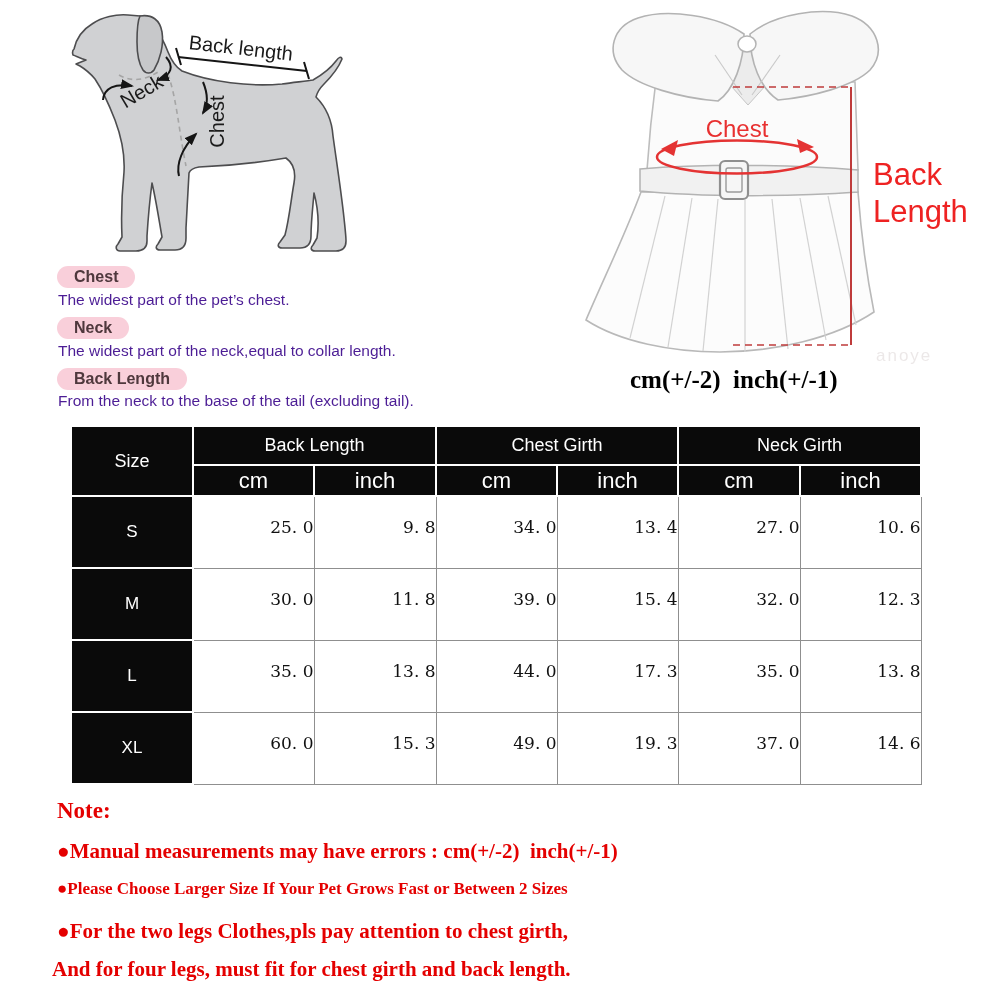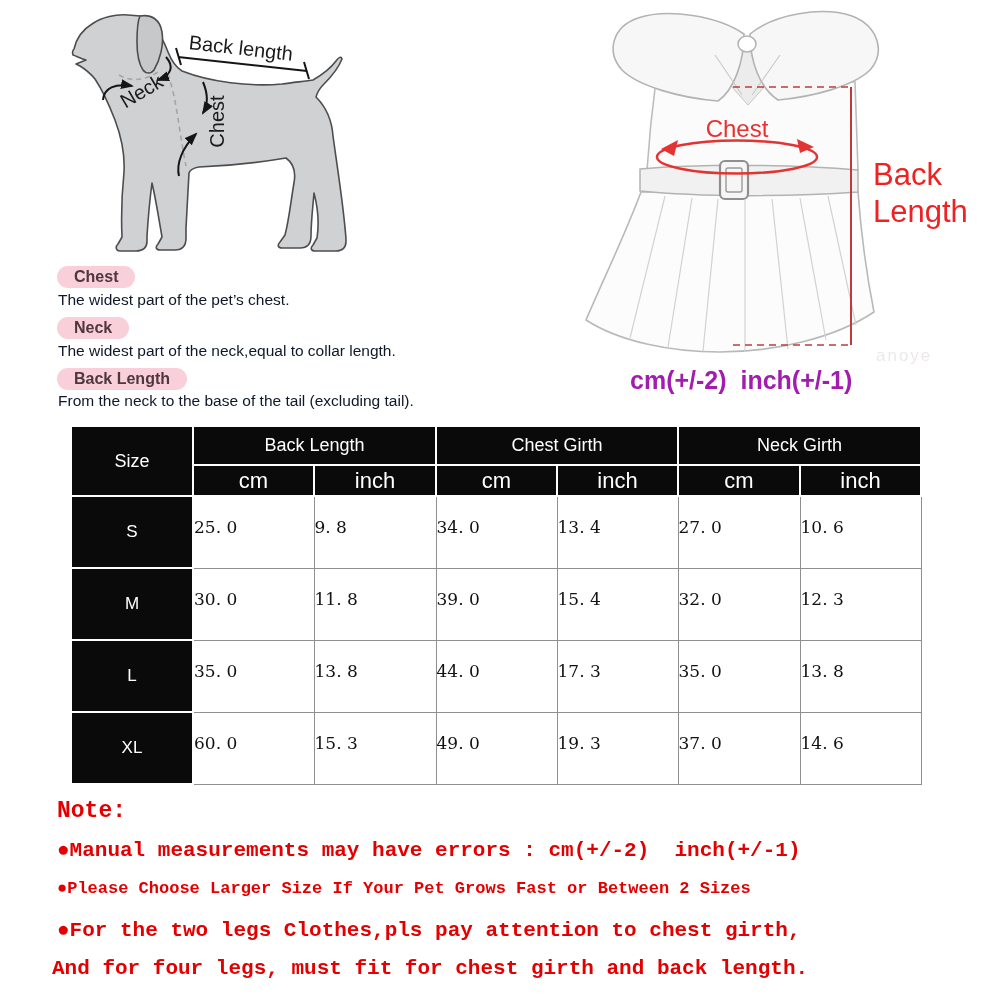--- a/index.html
+++ b/index.html
@@ -12,43 +12,43 @@
   
   #illus{left:0;top:0;width:1000px;height:1000px;pointer-events:none}
 
   
   .dog-label{color:#1b1b1b}
   #lbl-backlength-dog{left:189px;top:31px;font-size:20px;transform:rotate(6.5deg);transform-origin:left center;white-space:nowrap}
   #lbl-neck{left:119px;top:80px;font-size:20px;transform:rotate(-31deg);white-space:nowrap}
   #lbl-chest-dog{left:186px;top:110px;width:62px;text-align:center;font-size:20px;transform:rotate(-90deg)}
   #lbl-chest-dress{left:697px;top:115px;width:80px;text-align:center;font-size:24px;color:#e83030}
   #lbl-backlength-dress{left:873px;top:157px;font-size:31px;line-height:1.18;color:#ee2222;white-space:nowrap}
-  #tolerance{left:630px;top:366px;font-family:Liberation Sans, sans-serif;font-weight:bold;font-size:25px;color:#a21caf;white-space:pre}
+  #tolerance{left:630px;top:366px;font-family:Liberation Serif, serif;font-weight:bold;font-size:25px;color:#000000;white-space:pre}
   #watermark{left:876px;top:346px;font-size:17px;color:#ddd6d6;letter-spacing:2px;opacity:.55}
 
   
   .pill{background:#f9cfda;border-radius:12px;padding:2px 17px;font-weight:bold;font-size:16px;color:#4f383d;display:inline-block}
-  .desc{font-size:15.5px;color:#0f172a;white-space:nowrap}
+  .desc{font-size:15.5px;color:#4c1d95;white-space:nowrap}
   #pill-1{left:57px;top:266px} #desc-1{left:58px;top:291px}
   #pill-2{left:57px;top:317px} #desc-2{left:58px;top:342px}
   #pill-3{left:57px;top:368px} #desc-3{left:58px;top:392px}
 
   
   #size-table{left:70px;top:425px;width:850px;border-collapse:collapse;table-layout:fixed}
   #size-table th{background:#0a0a0a;color:#ffffff;font-weight:normal;border:2px solid #ffffff;padding:0;text-align:center}
   #size-table tr.ghead th{height:37px;font-size:18px}
   #size-table tr.uhead th{height:29px;font-size:22px}
   #size-table th.size-h{font-size:18px}
   #size-table tr.drow{height:72px}
   #size-table tr.drow th{font-size:17px}
-  #size-table td{background:#ffffff;border:1px solid #8f8f8f;text-align:left;vertical-align:middle;
+  #size-table td{background:#ffffff;border:1px solid #8f8f8f;text-align:right;vertical-align:middle;
     font-family:"DejaVu Serif",serif;font-size:17px;color:#111;padding:0 0 10px 0}
 
   
-  .note{font-family:Liberation Mono, monospace;font-weight:bold;color:#e40000;white-space:pre-wrap}
+  .note{font-family:Liberation Serif, serif;font-weight:bold;color:#e40000;white-space:pre-wrap}
   #note-h{left:57px;top:798px;font-size:23px}
   #note-1{left:57px;top:839px;font-size:21px}
   #note-2{left:57px;top:879px;font-size:17px}
   #note-3{left:57px;top:919px;font-size:21px}
   #note-4{left:52px;top:957px;font-size:21px}
 </style>
 </head>
 <body>
 
 <svg id="illus" class="abs" width="1000" height="1000" viewBox="0 0 1000 1000">

